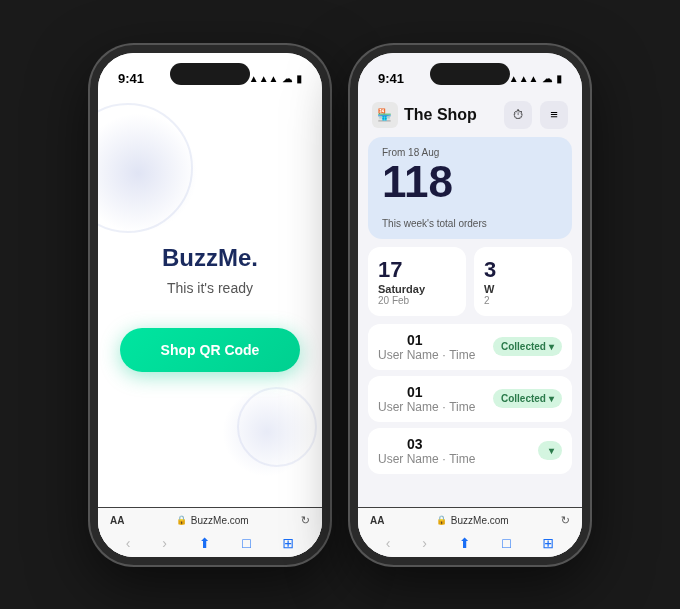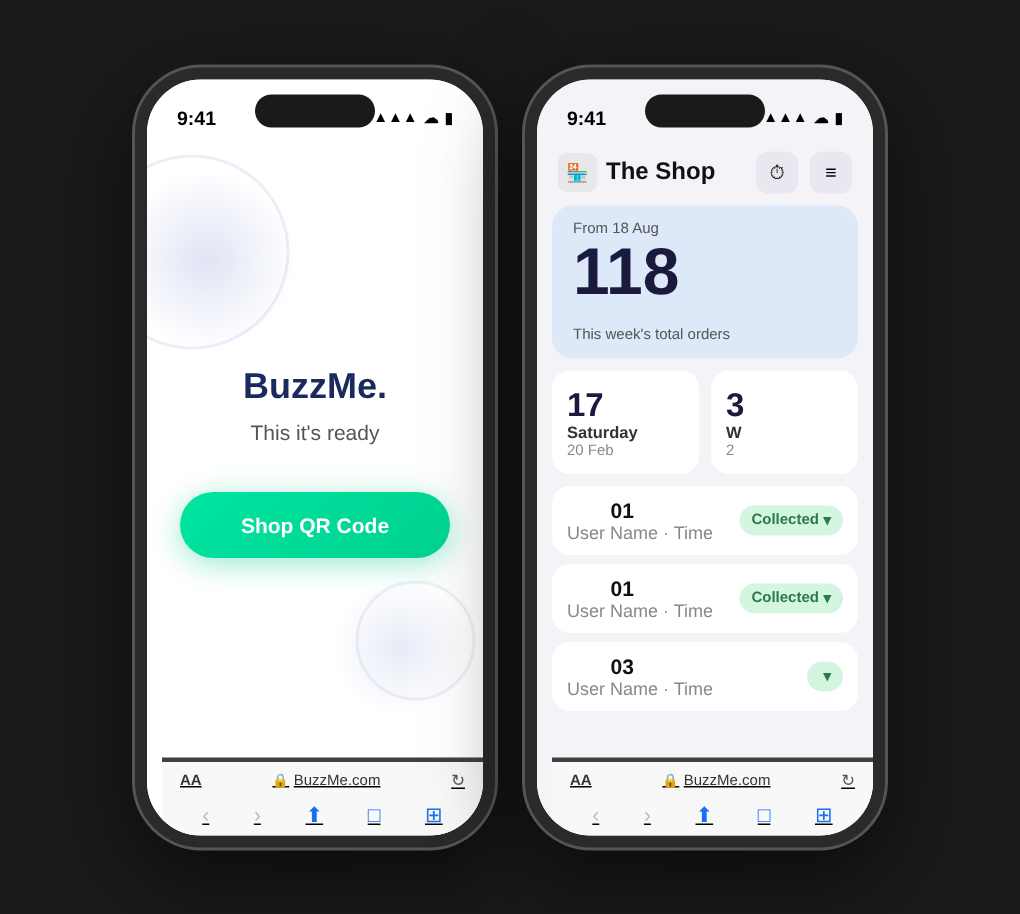--- a/index.html
+++ b/index.html
@@ -128,26 +128,25 @@
       cursor: pointer;
       box-shadow: 0 4px 20px rgba(0,200,140,0.4);
       width: 180px;
       text-align: center;
     }
 
     
     .browser-bar {
       position: absolute;
       bottom: 0;
-      left: 10px;
+      left: 0;
       right: 0;
       background: #f8f8f8;
-      border-top: 3px solid #404040;
+      border-top: 1px solid #404040;
       padding: 6px 12px;
-      text-decoration: underline;
     }
 
     .browser-url-row {
       display: flex;
       align-items: center;
       justify-content: space-between;
       margin-bottom: 6px;
     }
 
     .browser-url-left {

